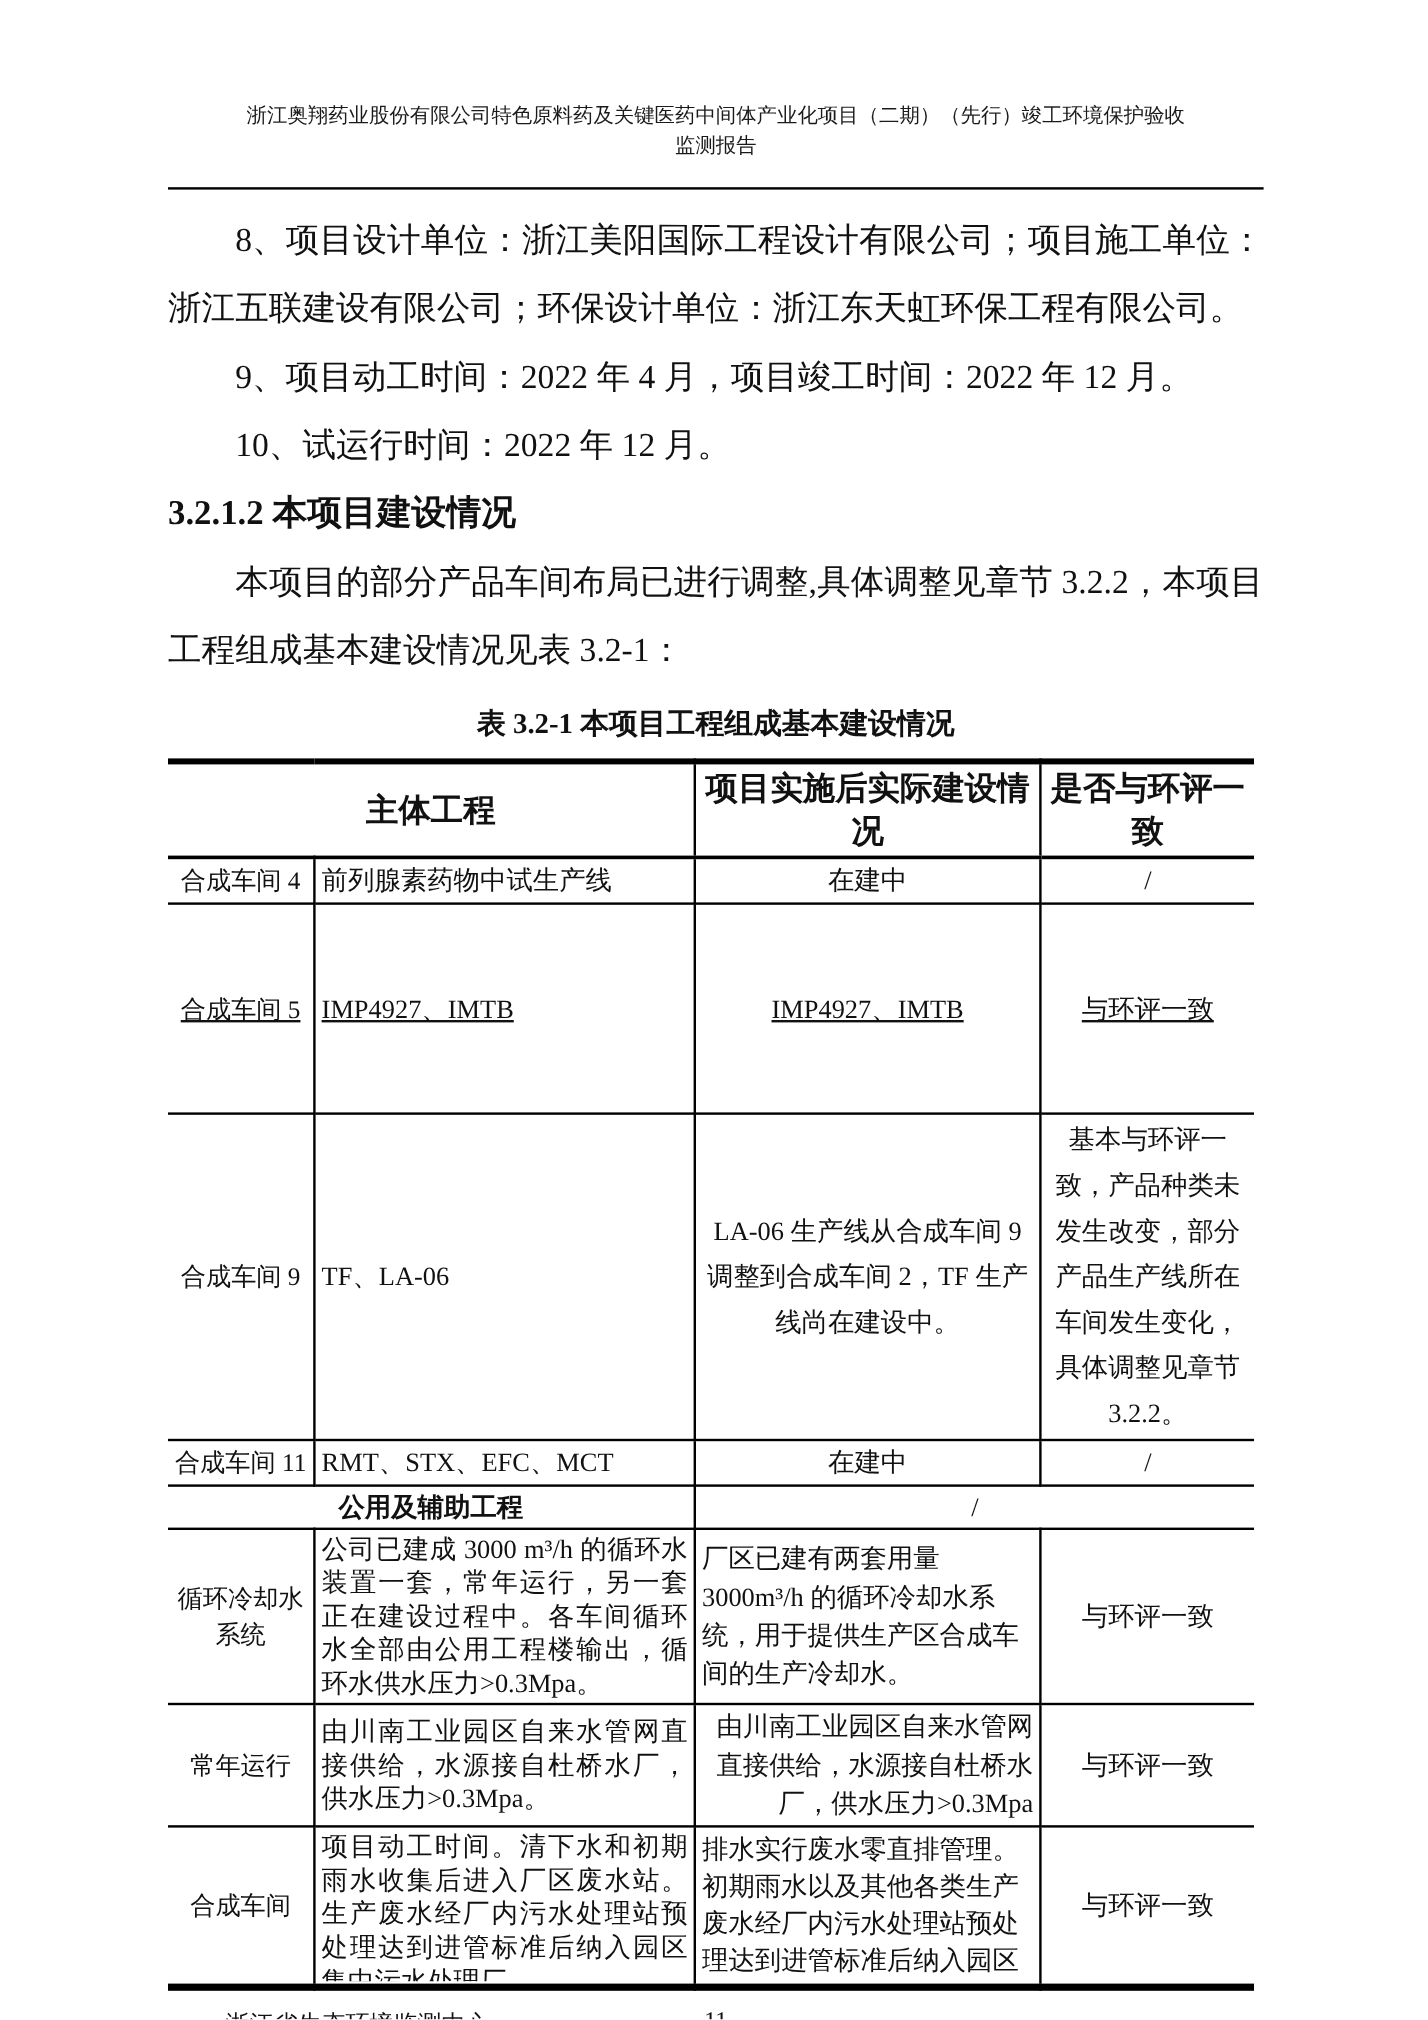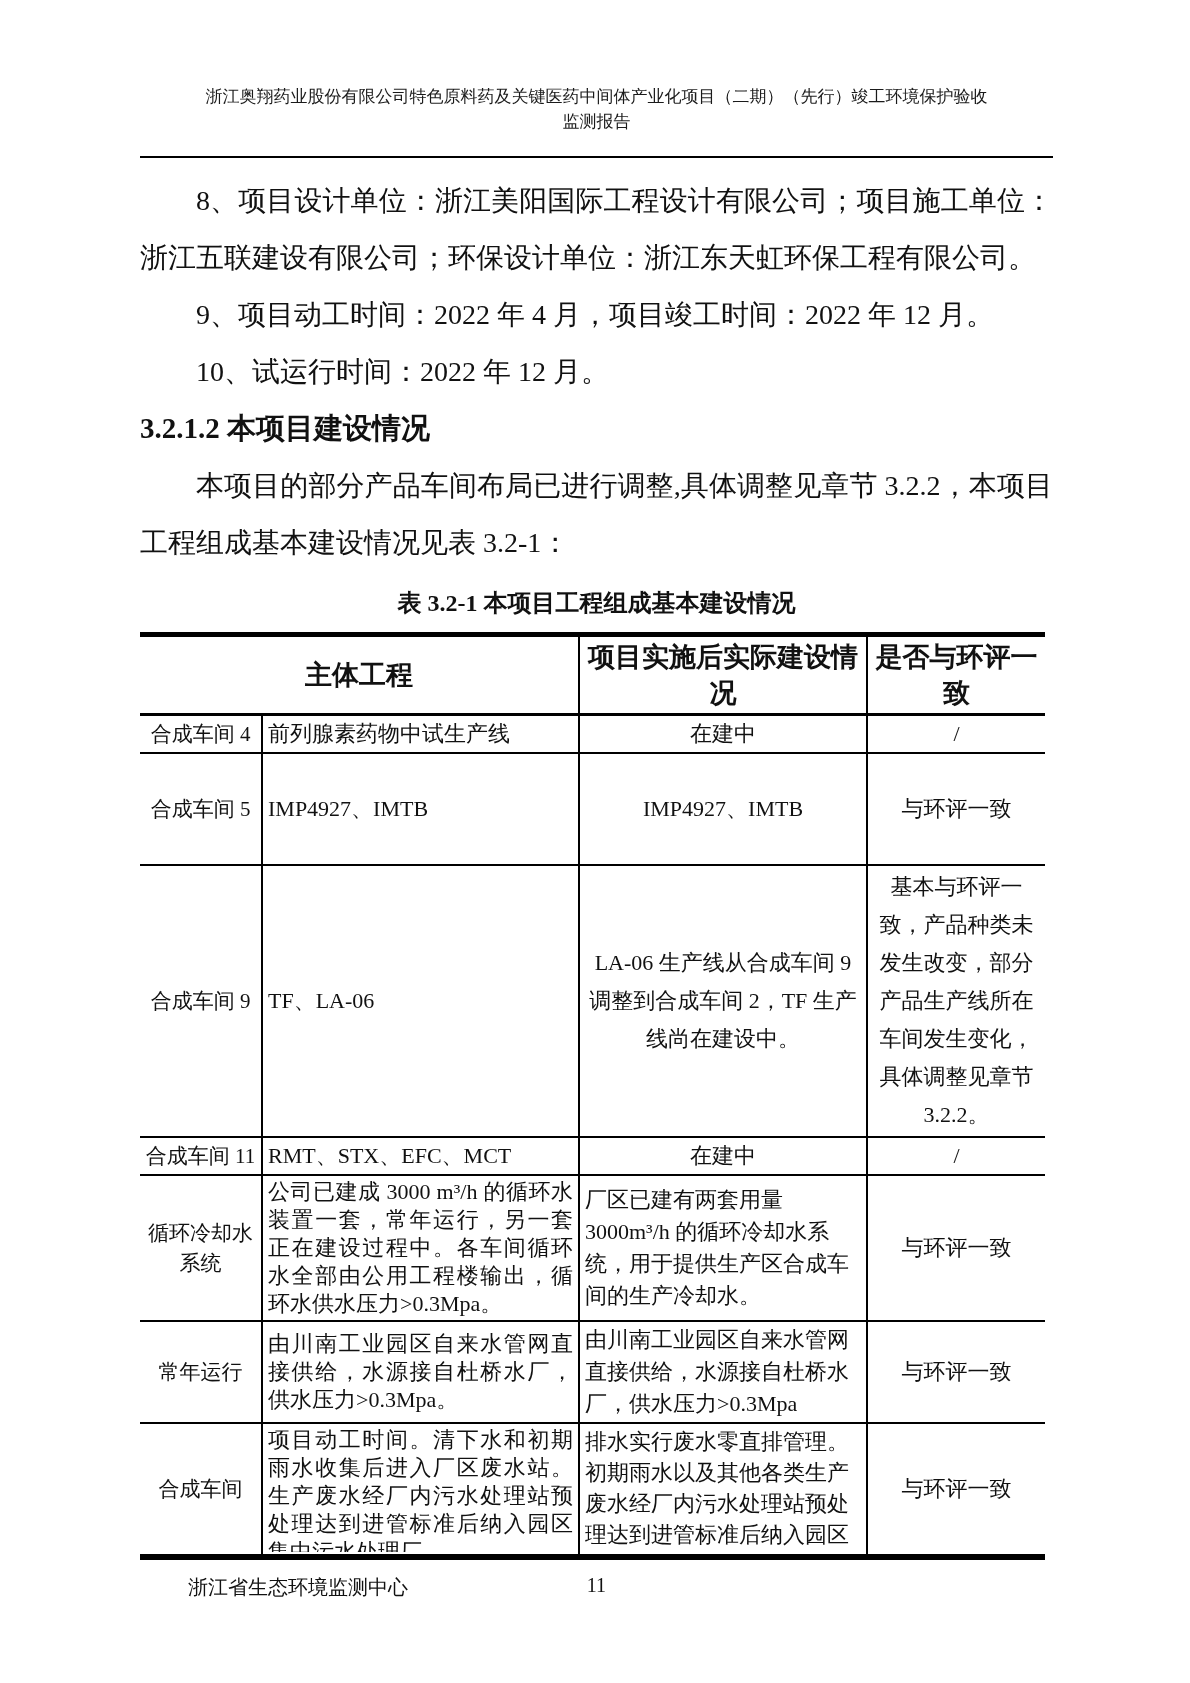--- a/index.html
+++ b/index.html
@@ -60,21 +60,21 @@
     overflow:hidden;
   }
   table.main th:first-child, table.main td:first-child { border-left:none; }
   table.main th:last-child,  table.main td:last-child  { border-right:none; }
   table.main thead th {
     font-size:27px; font-weight:bold; text-align:center;
     border-bottom:3px solid #000;
   }
   tr.rh-hd  { height:36px; }
   tr.rh-s   { height:34px; }
-  tr.rh-w5  { height:112px; }
+  tr.rh-w5  { height:175px;text-decoration:underline; }
   tr.rh-w9  { height:248px; }
   tr.rh-sec { height:36px; }
   tr.rh-cir { height:138px; }
   tr.rh-sup { height:100px; }
   tr.rh-drn { height:132px; }
   .c-label { text-align:center; white-space:nowrap; padding:2px 1px; font-size:21px; }
   .c-label.wrap { white-space:normal; line-height:30px; }
   .c-desc  { text-align:left; line-height:28px; }
   .c-actual{ text-align:center; line-height:32px; }
   .c-long  { text-align:justify;border-radius:16px; }
@@ -146,30 +146,34 @@
         <td class="c-desc">TF、LA-06</td>
         <td class="c-actual lh38">LA-06 生产线从合成车间 9 调整到合成车间 2，TF 生产线尚在建设中。</td>
         <td class="c-cons lh38">基本与环评一致，产品种类未发生改变，部分产品生产线所在车间发生变化，具体调整见章节 3.2.2。</td>
       </tr>
       <tr class="rh-s">
         <td class="c-label">合成车间 11</td>
         <td class="c-desc">RMT、STX、EFC、MCT</td>
         <td class="c-actual">在建中</td>
         <td class="c-cons">/</td>
       </tr>
+      <tr class="rh-sec">
+        <td colspan="2" class="sec-label">公用及辅助工程</td>
+        <td colspan="2" class="sec-val">/</td>
+      </tr>
       <tr class="rh-cir">
         <td class="c-label wrap">循环冷却水系统</td>
         <td class="c-desc c-long">公司已建成 3000 m³/h 的循环水装置一套，常年运行，另一套正在建设过程中。各车间循环水全部由公用工程楼输出，循环水供水压力&gt;0.3Mpa。</td>
         <td class="c-actual c-long" style="text-align:left">厂区已建有两套用量 3000m³/h 的循环冷却水系统，用于提供生产区合成车间的生产冷却水。</td>
         <td class="c-cons">与环评一致</td>
       </tr>
       <tr class="rh-sup">
         <td class="c-label">常年运行</td>
         <td class="c-desc c-long">由川南工业园区自来水管网直接供给，水源接自杜桥水厂，供水压力&gt;0.3Mpa。</td>
-        <td class="c-actual c-long" style="text-align:left">由川南工业园区自来水管网直接供给，水源接自杜桥水厂，供水压力&gt;0.3Mpa</td>
+        <td class="c-actual c-long" style="text-align:right">由川南工业园区自来水管网直接供给，水源接自杜桥水厂，供水压力&gt;0.3Mpa</td>
         <td class="c-cons">与环评一致</td>
       </tr>
       <tr class="rh-drn">
         <td class="c-label">合成车间</td>
         <td class="c-desc c-long">
           <div class="clip-drn">项目动工时间。清下水和初期雨水收集后进入厂区废水站。生产废水经厂内污水处理站预处理达到进管标准后纳入园区集中污水处理厂，</div>
         </td>
         <td class="c-actual c-long c-drn3" style="text-align:left">
           <div class="clip-drn">排水实行废水零直排管理。初期雨水以及其他各类生产废水经厂内污水处理站预处理达到进管标准后纳入园区集中污水</div>
         </td>

